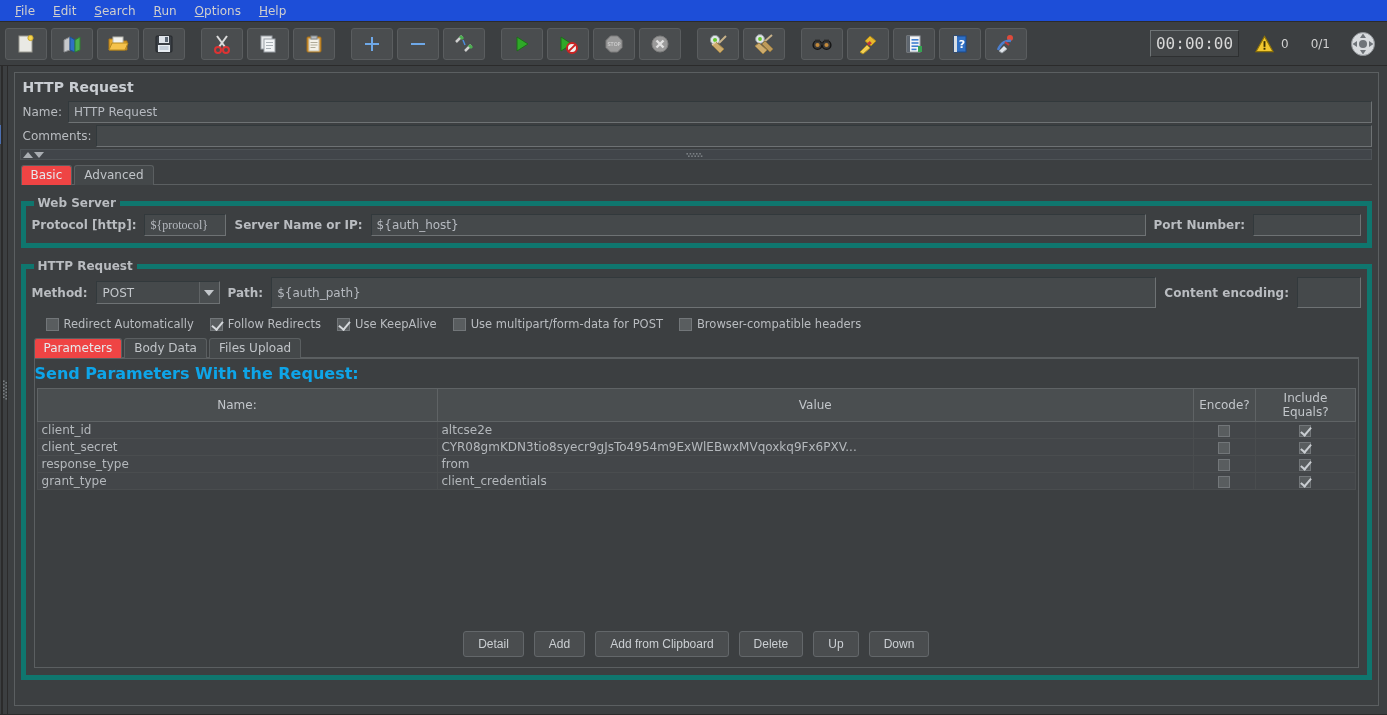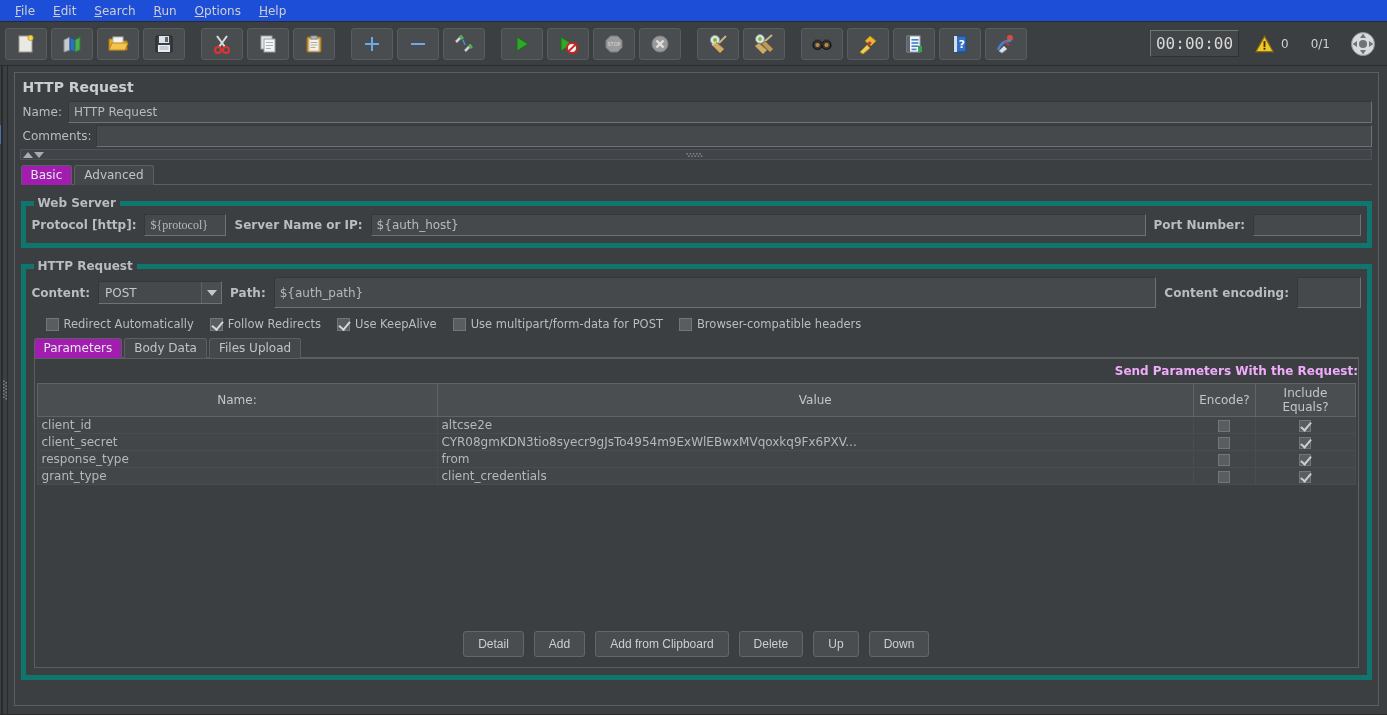--- a/index.html
+++ b/index.html
@@ -185,21 +185,21 @@
     color: #c0c4c8;
     background: #44484a;
     border: 1px solid #5b5f61;
     border-bottom: none;
     border-radius: 3px 3px 0 0;
     cursor: pointer;
     position: relative;
     top: 1px;
   }
   .tab.active {
-    background: #a21caf;
+    background: #ef4444;
     color: #e6e9ec;
   }
 
   
   .fs {
     border: 5px solid #0f766e;
     margin: 11px 6px 0 6px;
     padding: 4px 6px 7px 6px;
     position: relative;
   }
@@ -271,23 +271,23 @@
   .params-wrap {
     border: 1px solid #5b5f61;
     margin: 0 6px 0 6px;
     flex: 1 1 auto;
     display: flex;
     flex-direction: column;
     min-height: 0;
     background: #3c3f41;
   }
   .send-hdr {
-    text-align: right;
-    font-size: 12px; font-weight: bold;
-    color: #f0abfc;
+    text-align: left;
+    font-size: 16px; font-weight: bold;
+    color: #0ea5e9;
     padding: 5px 0 5px 0;
   }
   table.ptable {
     border-collapse: collapse;
     width: calc(100% - 4px);
     margin: 0 2px;
     table-layout: fixed;
   }
   table.ptable th {
     background: #4a4e50;
@@ -696,21 +696,21 @@
           <span class="lbl-b">Server Name or IP:</span>
           <input class="tfield" style="flex: 1 1 auto; min-width: 60px;" value="${auth_host}">
           <span class="lbl-b">Port Number:</span>
           <input class="tfield" style="width: 108px;" value="">
         </div>
       </fieldset>
 
       <fieldset class="fs">
         <legend>HTTP Request</legend>
         <div class="fs-row">
-          <span class="lbl-b">Content:</span>
+          <span class="lbl-b">Method:</span>
           <div class="sel" style="width:124px;">
             <span class="sel-val">POST</span>
             <span class="sel-arrow">
                 <i></i>
               </span>
           </div>
           <span class="lbl-b">Path:</span>
           <input class="tfield" style="flex: 1 1 auto; min-width: 60px; height: 31px;" value="${auth_path}">
           <span class="lbl-b">Content encoding:</span>
           <input class="tfield" style="width: 64px; height: 31px;" value="">

